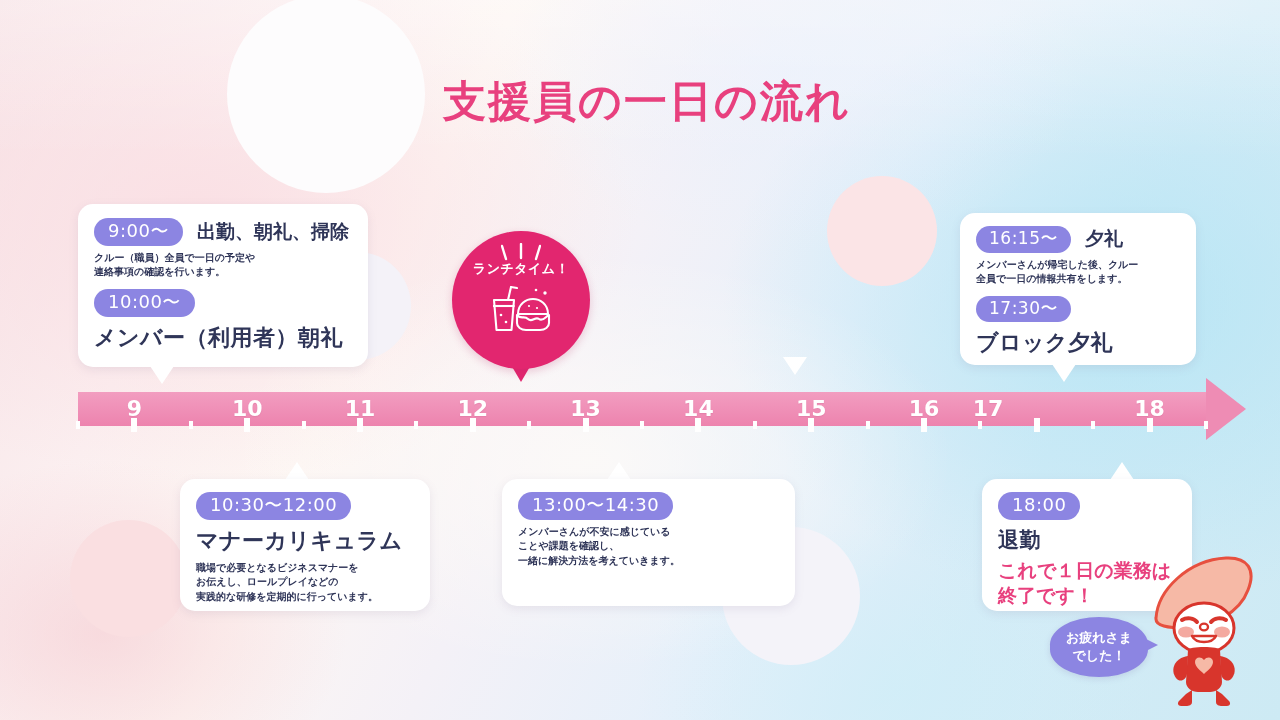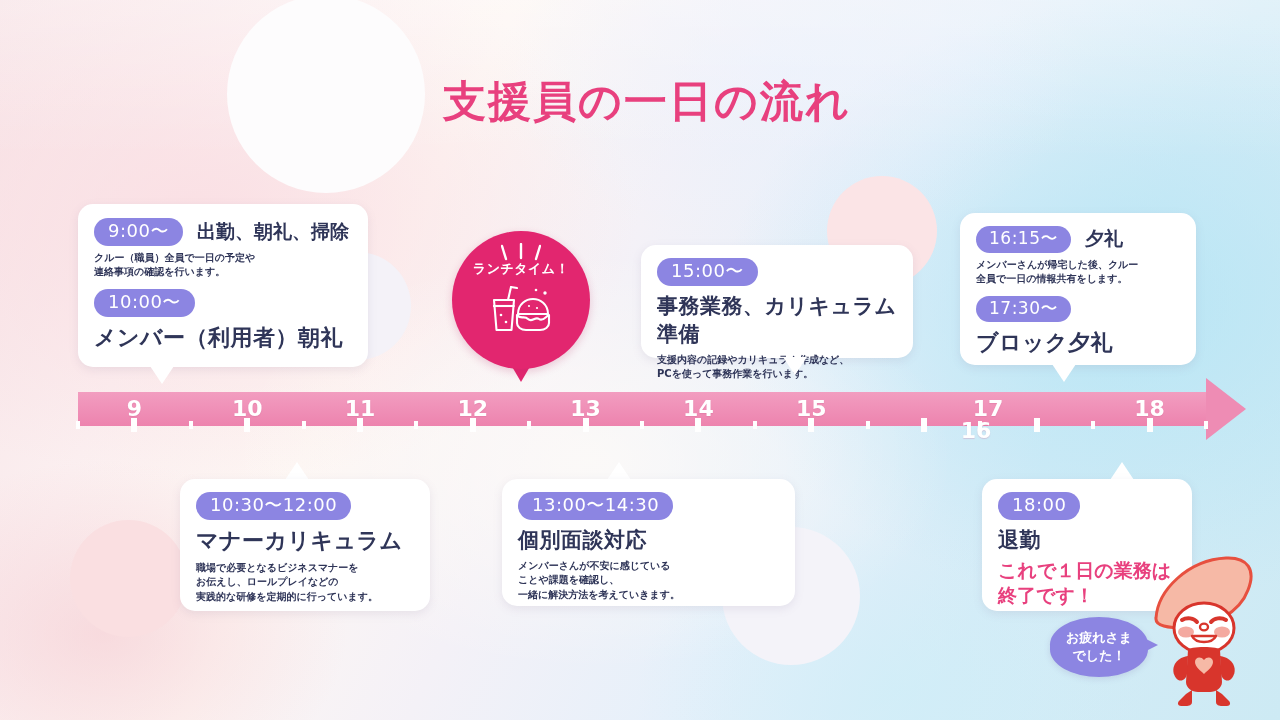--- a/index.html
+++ b/index.html
@@ -190,30 +190,20 @@
 
       <path d="M30 30 C30 20 38 15 45 15 C52 15 60 20 60 30 Z" fill="none" stroke="#fff" stroke-width="2.1" stroke-linejoin="round"></path>
       <path d="M29 31 C33 36 36 31 40 35 C44 39 47 32 51 35 C55 38 58 32 61 31 L61 39 C61 43 57 46 52 46 L38 46 C33 46 29 43 29 39 Z" fill="none" stroke="#fff" stroke-width="2.1" stroke-linejoin="round"></path>
       <circle cx="41" cy="22" r="1.1" fill="#fff"></circle>
       <circle cx="49" cy="24" r="1.1" fill="#fff"></circle>
       <circle cx="57" cy="9" r="1.7" fill="#fff"></circle>
       <circle cx="48" cy="6" r="1.3" fill="#fff"></circle>
     </svg>
   </div>
 
-  <div class="card" style="left:641px;top:245px;width:272px;height:113px;padding:13px 16px;">
-    <div>
-      <span class="badge">15:00〜</span>
-    </div>
-    <div class="headline">事務業務、カリキュラム準備</div>
-    <div class="desc">
-      <div>支援内容の記録やカリキュラム作成など、</div>
-      <div>PCを使って事務作業を行います。</div>
-    </div>
-  </div>
   <div class="tail tail-down" style="left:783px;top:357px;"></div>
 
   <div class="card" style="left:960px;top:213px;width:236px;height:152px;padding:13px 16px;">
     <div>
       <span class="badge sm">16:15〜</span>
       <span class="head-inline">夕礼</span>
     </div>
     <div class="desc">
       <div>メンバーさんが帰宅した後、クルー</div>
       <div>全員で一日の情報共有をします。</div>
@@ -229,21 +219,21 @@
   <div class="tl-bar"></div>
   <div class="tl-arrow"></div>
   <div id="tl-labels">
       <div class="tl-num" style="left: 134.4px;">9</div>
       <div class="tl-num" style="left: 247.2px;">10</div>
       <div class="tl-num" style="left: 360px;">11</div>
       <div class="tl-num" style="left: 472.8px;">12</div>
       <div class="tl-num" style="left: 585.6px;">13</div>
       <div class="tl-num" style="left: 698.4px;">14</div>
       <div class="tl-num" style="left: 811.2px;">15</div>
-      <div class="tl-num" style="left: 976px; margin-top: 22px;">16</div>
+      <div class="tl-num" style="left: 924px;">16</div>
       <div class="tl-num" style="left: 988px;">17</div>
       <div class="tl-num" style="left: 1149.6px;">18</div>
     </div>
   <div id="tl-ticks">
       <div class="tick major" style="left: 134.4px;"></div>
       <div class="tick minor" style="left: 190.8px;"></div>
       <div class="tick major" style="left: 247.2px;"></div>
       <div class="tick minor" style="left: 303.6px;"></div>
       <div class="tick major" style="left: 360px;"></div>
       <div class="tick minor" style="left: 416.4px;"></div>
@@ -275,21 +265,20 @@
       <div>お伝えし、ロールプレイなどの</div>
       <div>実践的な研修を定期的に行っています。</div>
     </div>
   </div>
 
   <div class="tail tail-up" style="left:607px;top:462px;"></div>
   <div class="card" style="left:502px;top:479px;width:293px;height:127px;padding:13px 16px;">
     <div>
       <span class="badge">13:00〜14:30</span>
     </div>
-    <div class="headline">個別面談対応</div>
     <div class="desc">
       <div>メンバーさんが不安に感じている</div>
       <div>ことや課題を確認し、</div>
       <div>一緒に解決方法を考えていきます。</div>
     </div>
   </div>
 
   <div class="tail tail-up" style="left:1110px;top:462px;"></div>
   <div class="card" style="left:982px;top:479px;width:210px;height:132px;padding:13px 16px;">
     <div>

